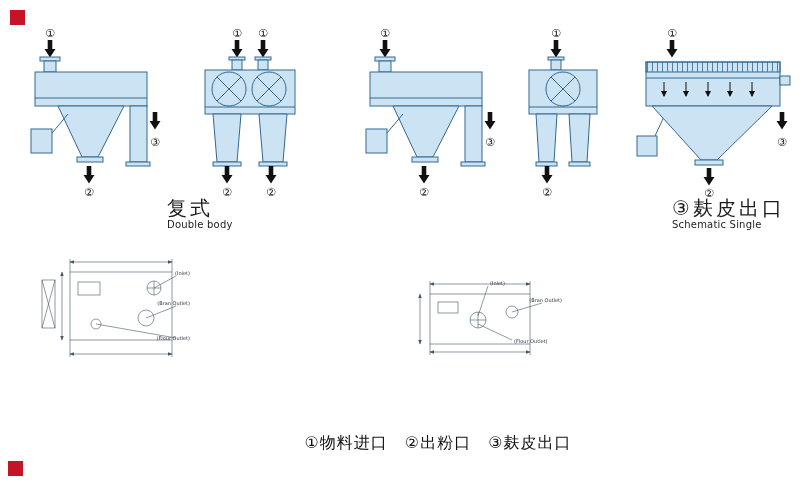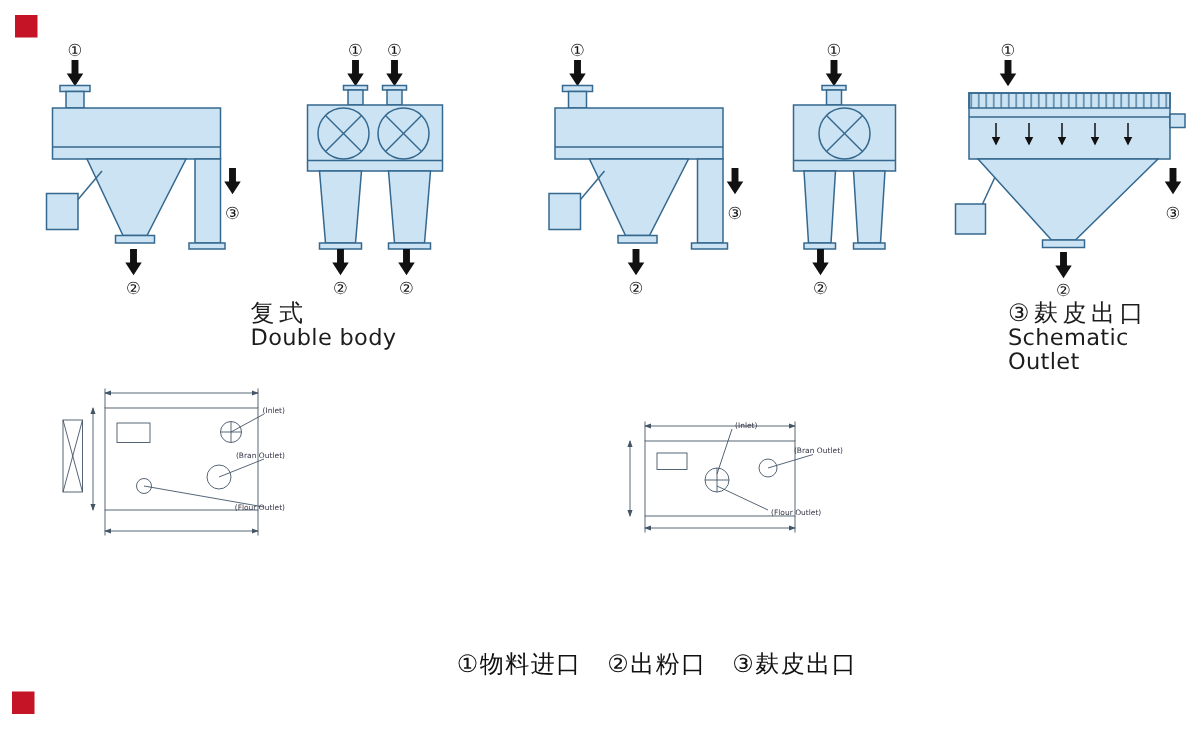--- a/index.html
+++ b/index.html
@@ -16,22 +16,22 @@
   .marker { position: absolute; width: 15px; height: 15px; background: #c41425; }
   .marker.tl { left: 10px; top: 10px; }
   .marker.bl { left: 8px;  top: 461px; }
 
   svg.machines { position: absolute; left: 0; top: 0; }
   svg.dim { position: absolute; }
   svg.dim1 { left: 40px;  top: 250px; }
   svg.dim2 { left: 412px; top: 276px; }
 
   .caption { position: absolute; top: 200px; color: #1c1c1c; }
-  .caption .zh { font-size: 16px; line-height: 17px; letter-spacing: 3px; }
-  .caption .en { font-size: 15px; line-height: 16px; letter-spacing: 0.2px; }
+  .caption .zh { font-size: 20px; line-height: 17px; letter-spacing: 3px; }
+  .caption .en { font-size: 10px; line-height: 16px; letter-spacing: 0.2px; }
   .caption.c1 { left: 167px; }
   .caption.c2 { left: 450px; }
   .caption.c3 { left: 672px; }
 
   .legend {
     position: absolute; top: 394px; left: 438px;
     transform: translateX(-50%);
     text-align: center; white-space: pre; color: #111;
   }
   .legend .zh { font-size: 16px; line-height: 21px; letter-spacing: 1px; }
@@ -164,21 +164,21 @@
       <text class="co" x="709" y="197" stroke="none">②</text>
     </g>
   </svg>
 
   <div class="caption c1">
     <div class="zh">复式</div>
     <div class="en">Double body</div>
   </div>
   <div class="caption c3">
     <div class="zh">③麸皮出口</div>
-    <div class="en">Schematic Outlet</div>
+    <div class="en">Schematic Single</div>
   </div>
 
   <svg class="dim dim1" width="152" height="112" viewBox="0 0 152 112">
     <defs>
       <marker id="dima1" viewBox="0 0 8 8" markerWidth="8" markerHeight="8" refX="7" refY="4" orient="auto-start-reverse">
         <path d="M0,1 L8,4 L0,7 Z" fill="#445566"></path>
       </marker>
     </defs>
     <g stroke="#445566" stroke-width="0.6" fill="none">
       <rect x="2" y="30" width="13" height="48"></rect>

